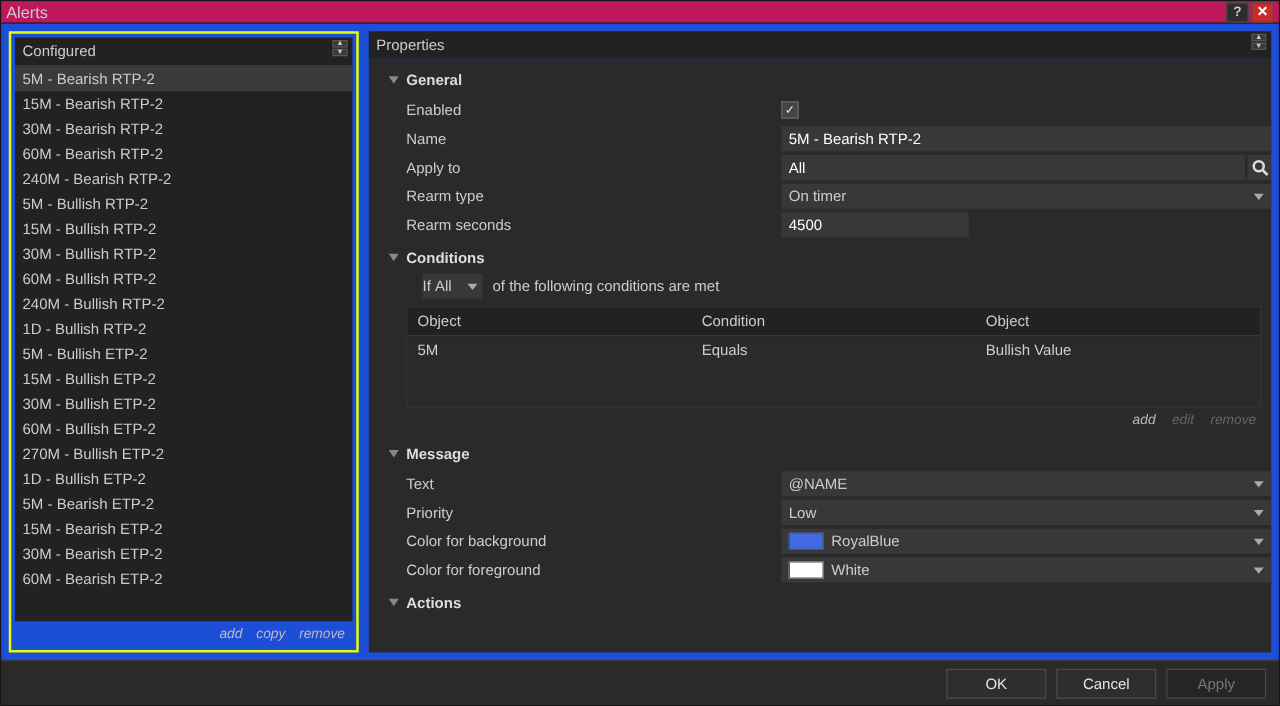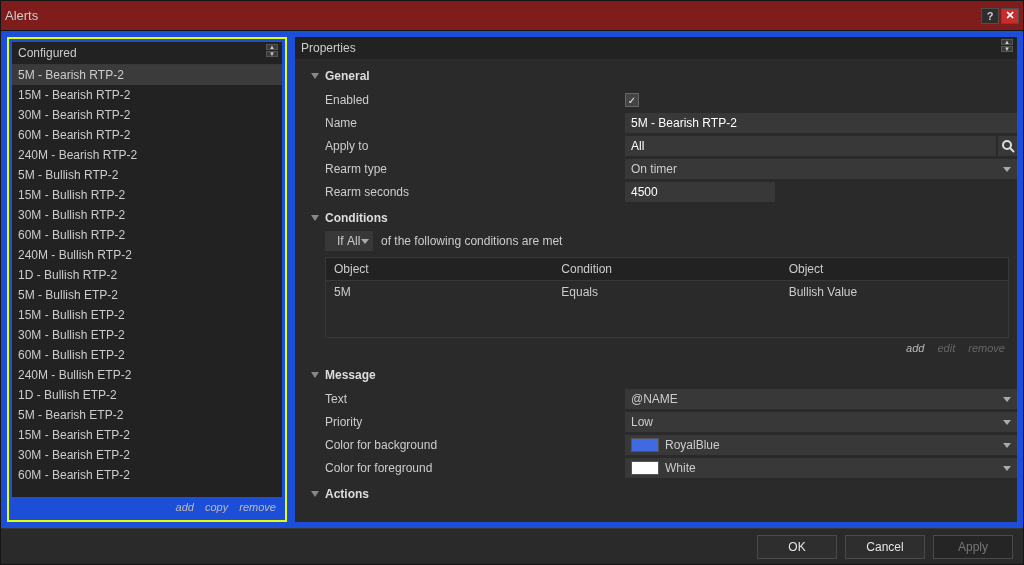--- a/index.html
+++ b/index.html
@@ -1,18 +1,18 @@
 <!DOCTYPE html>
 <html><head>
 <meta charset="utf-8">
 <style>
   * { box-sizing: border-box; margin: 0; padding: 0; font-family: Arial, sans-serif; }
   body { background: #2a2a2a; color: #ccc; font-size: 12px; width: 1024px; height: 565px; overflow: hidden; }
   .window { width: 100%; height: 100%; display: flex; flex-direction: column; border: 1px solid #151515; }
-  .titlebar { height: 30px; background: #7f1d1d; display: flex; align-items: center; padding: 4px 4px; border-bottom: 1px solid #151515; }
+  .titlebar { height: 18px; background: #be185d; display: flex; align-items: center; padding: 4px 4px; border-bottom: 1px solid #151515; }
   .titlebar-title { flex: 1; font-size: 13px; }
   .titlebar-icon { width: 18px; height: 16px; display: flex; align-items: center; justify-content: center; margin-left: 2px; background: #2d2d2d; border: 1px solid #4d4d4d; font-size: 11px; font-weight: bold; }
   .close-btn { background: #c72d2d; color: #fff; }
   .body { flex: 1; display: flex; padding: 6px; gap: 8px; background: #1d4ed8; min-height: 0; }
   .left-panel { width: 280px; display: flex; flex-direction: column; border: 2px solid #e6ff00; padding: 3px; }
   .panel-header { height: 22px; display: flex; align-items: center; background: #222; padding: 0 6px; font-size: 12px; position: relative; }
   .spinner { width: 12px; position: absolute; right: 4px; top: 2px; display: flex; flex-direction: column; gap: 1px; }
   .sp-btn { height: 6px; background: #3a3a3a; border: 1px solid #555; font-size: 6px; line-height: 4px; text-align: center; }
   .config-list { flex: 1; overflow-y: auto; background: #222; border-top: 1px solid #383838; }
   .config-item { padding: 3px 6px; font-size: 12px; cursor: default; }
@@ -27,21 +27,21 @@
   .prop-row { display: flex; align-items: center; height: 22px; margin: 1px 0 1px 14px; }
   .prop-label { width: 300px; color: #ccc; font-size: 12px; }
   .prop-value { flex: 1; display: flex; align-items: center; min-width: 0; }
   .input-field { background: #383838; color: #fff; border: none; height: 20px; padding: 0 6px; width: 100%; font-size: 12px; }
   .chk { width: 14px; height: 14px; background: #444; border: 1px solid #666; display: inline-flex; align-items: center; justify-content: center; font-size: 10px; color: #eee; }
   .dropdown { background: #383838; height: 20px; display: flex; align-items: center; padding: 0 6px; position: relative; width: 100%; }
   .dropdown::after { content: ""; position: absolute; right: 6px; width: 0; height: 0; border-left: 4px solid transparent; border-right: 4px solid transparent; border-top: 5px solid #aaa; }
   .mag-icon { width: 20px; height: 20px; background: #383838; display: flex; align-items: center; justify-content: center; margin-left: 2px; }
   .mag-svg { stroke: #ddd; fill: none; }
   .cond-if-row { display: flex; align-items: center; margin: 6px 0 6px 14px; gap: 8px; }
-  .cond-select { background: #383838; height: 20px; padding: 0 12px; display: inline-flex; align-items: center; position: relative; min-width: 48px; }
+  .cond-select { background: #383838; height: 20px; padding: 0 0; display: inline-flex; align-items: center; position: relative; min-width: 48px; margin-left: 13px; }
   .cond-select::after { content: ""; position: absolute; right: 4px; width: 0; height: 0; border-left: 4px solid transparent; border-right: 4px solid transparent; border-top: 5px solid #aaa; }
   .cond-table { margin: 0 8px 0 14px; background: #222; border: 1px solid #383838; }
   .cond-head { display: flex; background: #222; border-bottom: 1px solid #383838; }
   .cond-head div { flex: 1; padding: 4px 8px; font-size: 12px; }
   .cond-row { display: flex; background: #2a2a2a; height: 56px; }
   .cond-row div { flex: 1; padding: 4px 8px; font-size: 12px; }
   .cond-actions { text-align: right; padding: 4px 12px 6px 0; font-size: 11px; font-style: italic; color: #bbb; }
   .cond-actions span { margin-left: 10px; }
   .cond-actions .disabled { color: #666; }
   .color-swatch { width: 28px; height: 14px; margin-right: 6px; border: 1px solid #555; }
@@ -81,21 +81,21 @@
           <div class="config-item">5M - Bullish RTP-2</div>
           <div class="config-item">15M - Bullish RTP-2</div>
           <div class="config-item">30M - Bullish RTP-2</div>
           <div class="config-item">60M - Bullish RTP-2</div>
           <div class="config-item">240M - Bullish RTP-2</div>
           <div class="config-item">1D - Bullish RTP-2</div>
           <div class="config-item">5M - Bullish ETP-2</div>
           <div class="config-item">15M - Bullish ETP-2</div>
           <div class="config-item">30M - Bullish ETP-2</div>
           <div class="config-item">60M - Bullish ETP-2</div>
-          <div class="config-item">240M - Bullish ETP-2</div>
+          <div class="config-item">270M - Bullish ETP-2</div>
           <div class="config-item">1D - Bullish ETP-2</div>
           <div class="config-item">5M - Bearish ETP-2</div>
           <div class="config-item">15M - Bearish ETP-2</div>
           <div class="config-item">30M - Bearish ETP-2</div>
           <div class="config-item">60M - Bearish ETP-2</div>
         </div>
       <div class="list-actions">
         <span>add</span>
         <span>copy</span>
         <span>remove</span>

